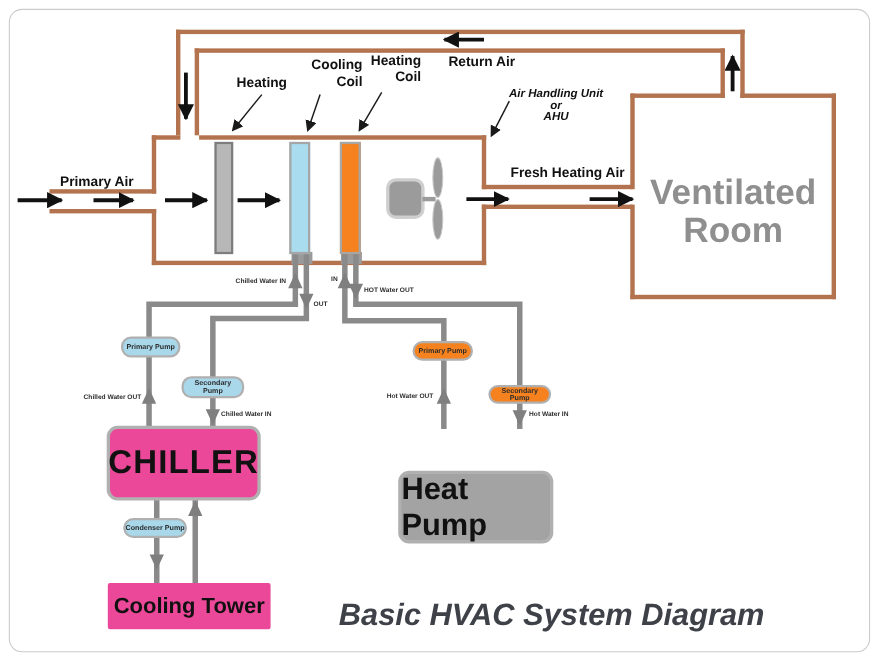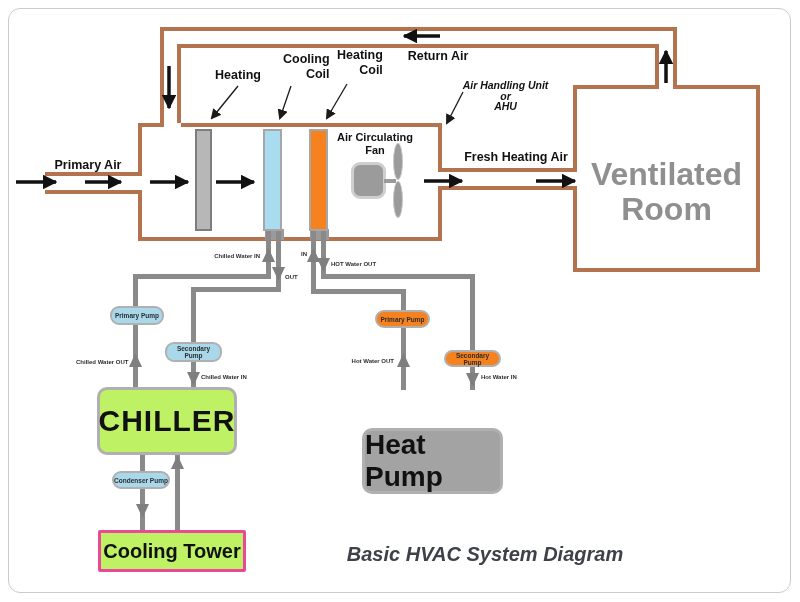--- a/index.html
+++ b/index.html
@@ -18,33 +18,33 @@
   .lbl.right{text-align:right;}
   .tiny{font-size:6px;color:#2d2d2d;}
   .filter{background:#b7b7b7;border:2px solid #7d7d7d;}
   .coil-cool{background:#a9dcee;border:2px solid #a6a6a6;}
   .coil-heat{background:#f5821f;border:2px solid #a6a6a6;}
   .fan-motor{background:#9b9b9b;border:3px solid #cfcfcf;border-radius:9px;}
   .fan-shaft{background:#9b9b9b;}
   .fan-blade{background:#9b9b9b;border:1px solid #c8c8c8;border-radius:50%;}
   .equip{display:flex;align-items:center;justify-content:center;
     border:3px solid #b0b0b0;border-radius:10px;color:#111;font-weight:bold;}
-  .equip.blue{background:#bef264;text-align:right;}
+  .equip.blue{background:#ec4899;text-align:right;}
   .equip.orange{background:#a3a3a3;margin-top:40px;}
   .pump{display:flex;align-items:center;justify-content:center;
     border:2px solid #b0b0b0;border-radius:9px;font-size:6.5px;font-weight:bold;color:#2d2d2d;
     text-align:center;}
   .pump.blue{background:#a9d8eb;}
   .pump.orange{background:#f5821f;}
   .chiller-text{font-size:30px;letter-spacing:1px;}
   .heatpump-text{font-size:28px;}
   .tower{border-radius:2px;border:3px solid #ec4899;font-size:20px;}
   .roomtext{color:#8f8f8f;font-size:32px;line-height:35px;font-weight:bold;text-align:center;}
   .ahutext{font-style:italic;font-size:10.5px;line-height:10.5px;font-weight:bold;text-align:center;}
-  .title{font-size:20px;font-style:italic;font-weight:bold;color:#3e4148;text-align:center;}
+  .title{font-size:28px;font-style:italic;font-weight:bold;color:#3e4148;text-align:right;}
   .twoline{line-height:15px;font-size:12.5px;font-weight:bold;}
   .fanlabel{font-size:11px;line-height:13px;font-weight:bold;text-align:center;}
 </style>
 </head>
 <body>
 
 <div class="stage">
 
   <div class="frame"></div>
 
@@ -162,24 +162,20 @@
   <div class="lbl big center" style="left:452px;top:150px;width:128px;">Fresh Heating Air</div>
   <div class="lbl big center" style="left:208px;top:68px;width:60px;">Heating</div>
   <div class="lbl twoline" style="left:283px;top:52px;">
     <div>Cooling</div>
     <div>Coil</div>
   </div>
   <div class="lbl twoline" style="left:337px;top:48px;">
     <div>Heating</div>
     <div>Coil</div>
   </div>
-  <div class="lbl fanlabel" style="left:337px;top:131px;width:76px;">
-    <div>Air Circulating</div>
-    <div>Fan</div>
-  </div>
   <div class="lbl ahutext" style="left:448px;top:80px;width:115px;">
     <div>Air Handling Unit</div>
     <div>or</div>
     <div>AHU</div>
   </div>
   <div class="comp roomtext" style="left:575px;top:157px;width:183px;">
     <div>Ventilated</div>
     <div>Room</div>
   </div>
   <div class="comp title" style="left:275px;top:543px;width:420px;">Basic HVAC System Diagram</div>

